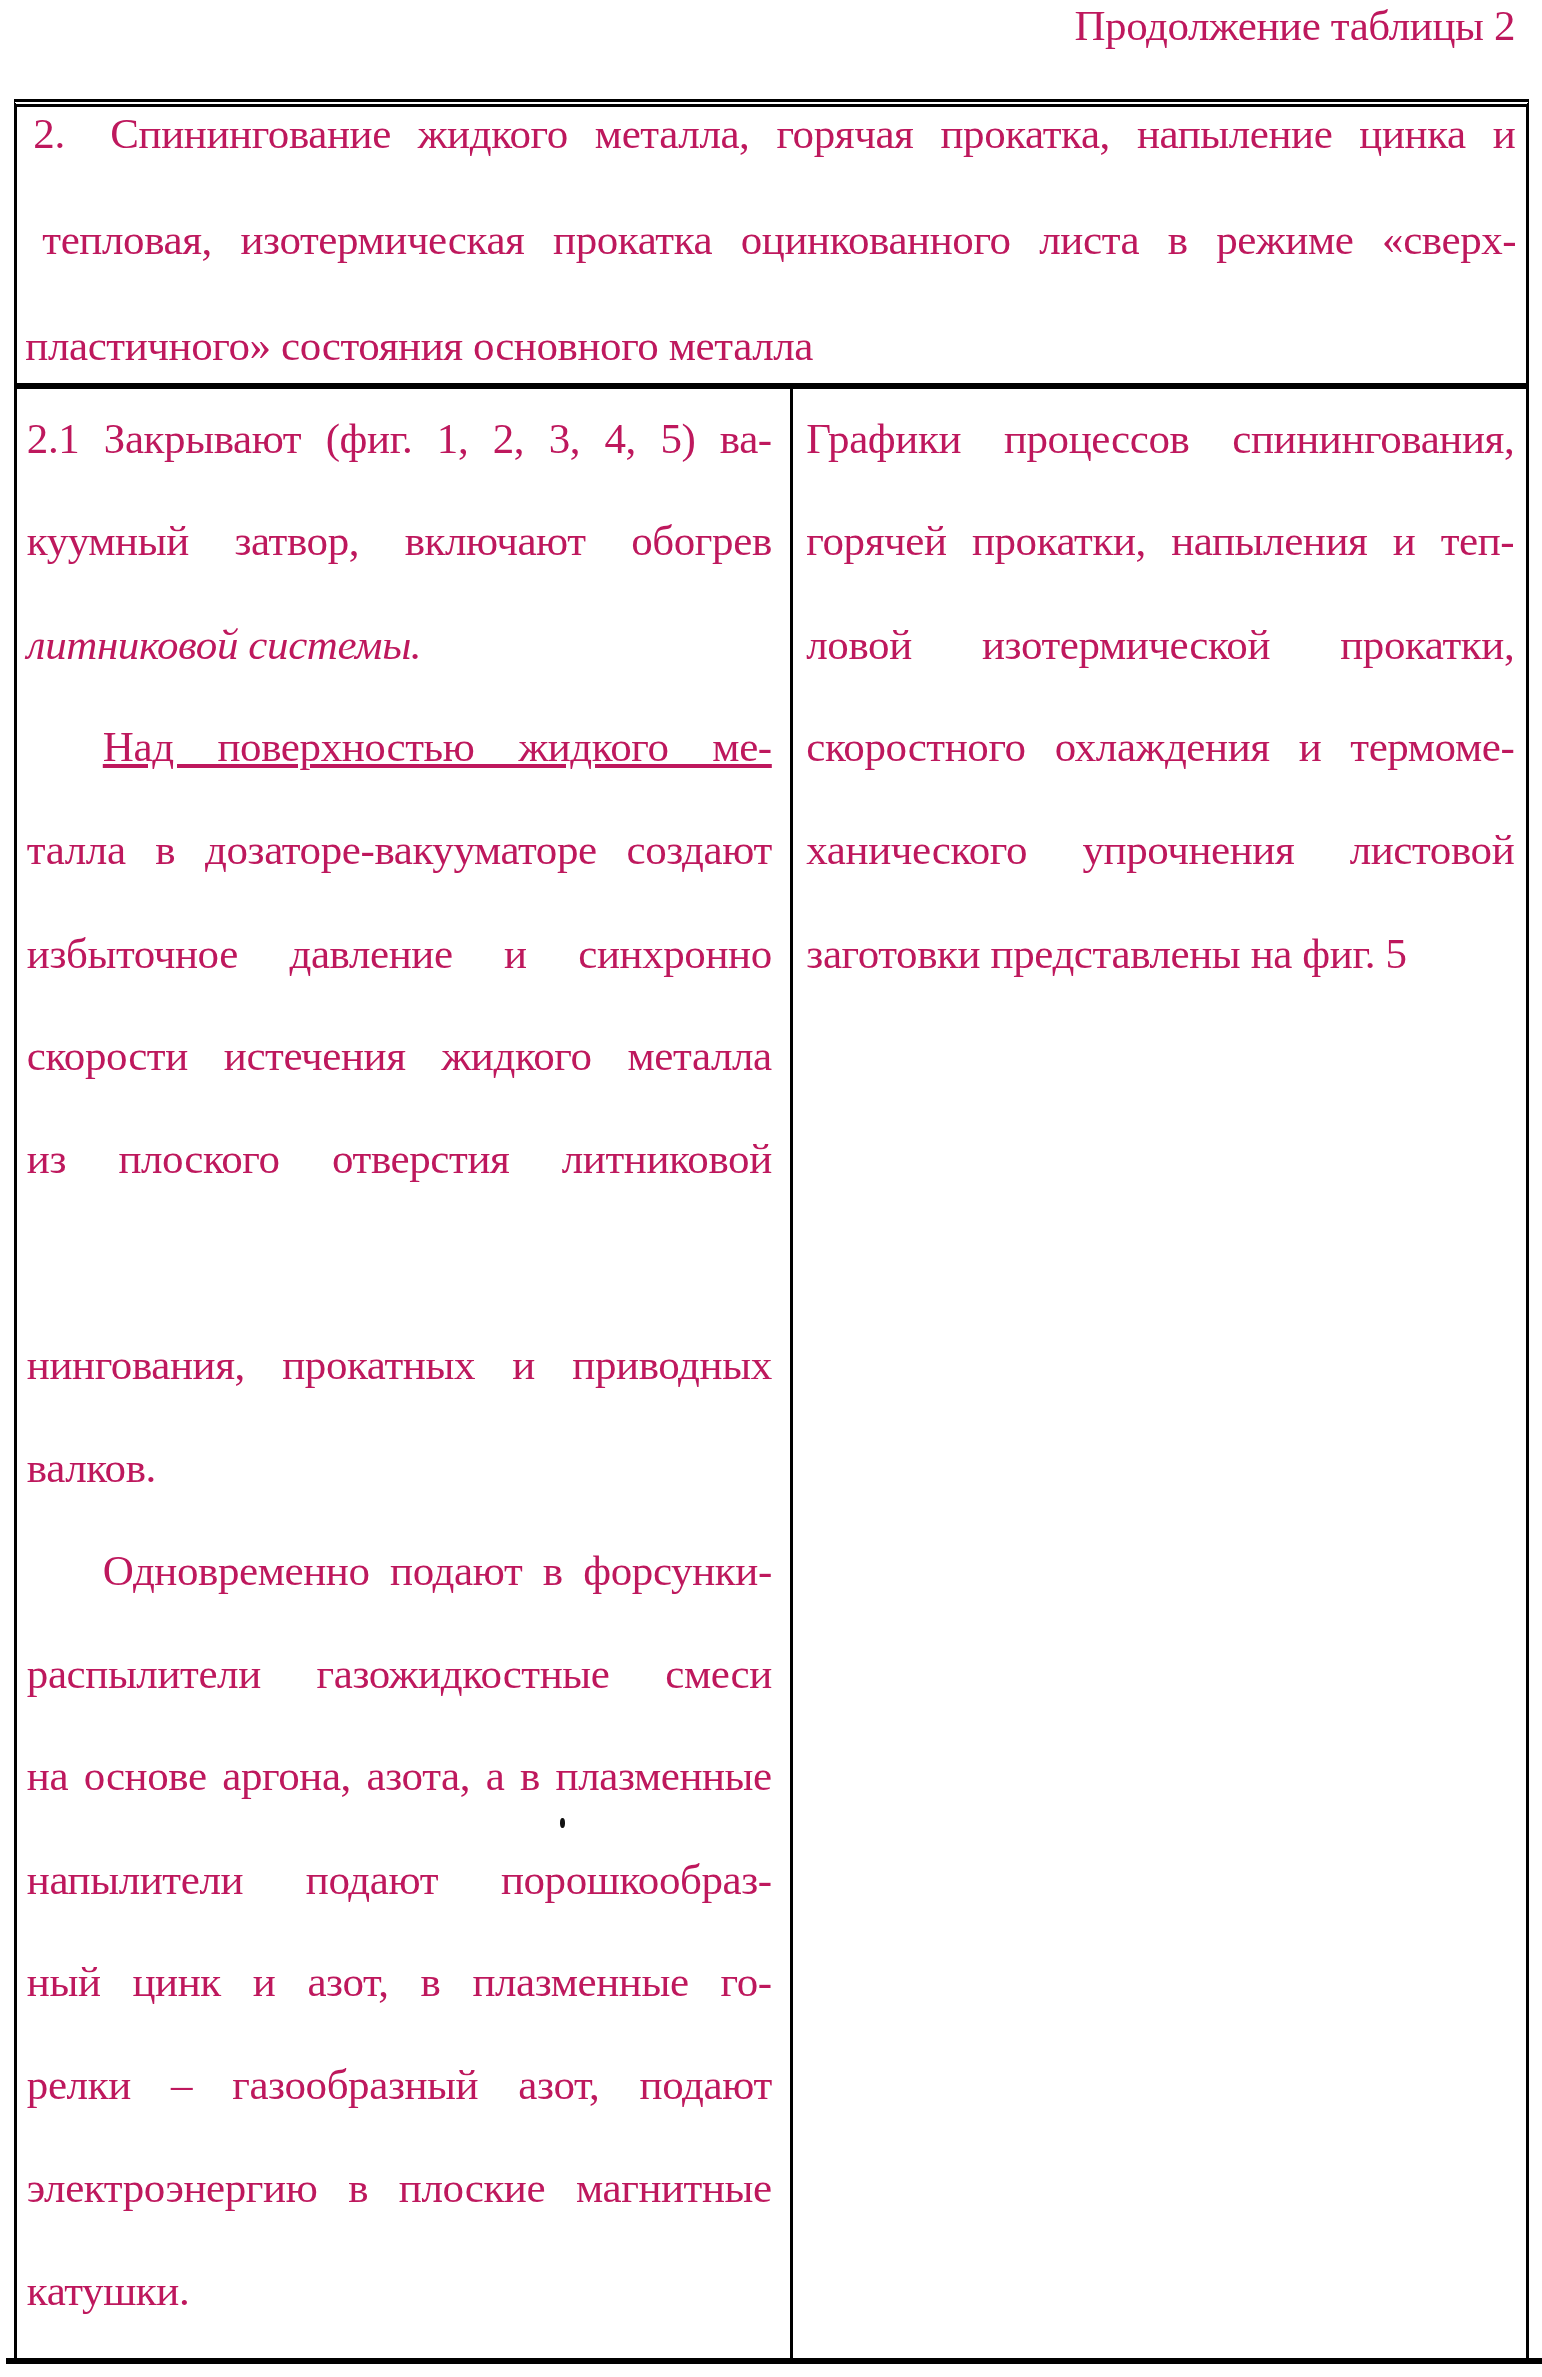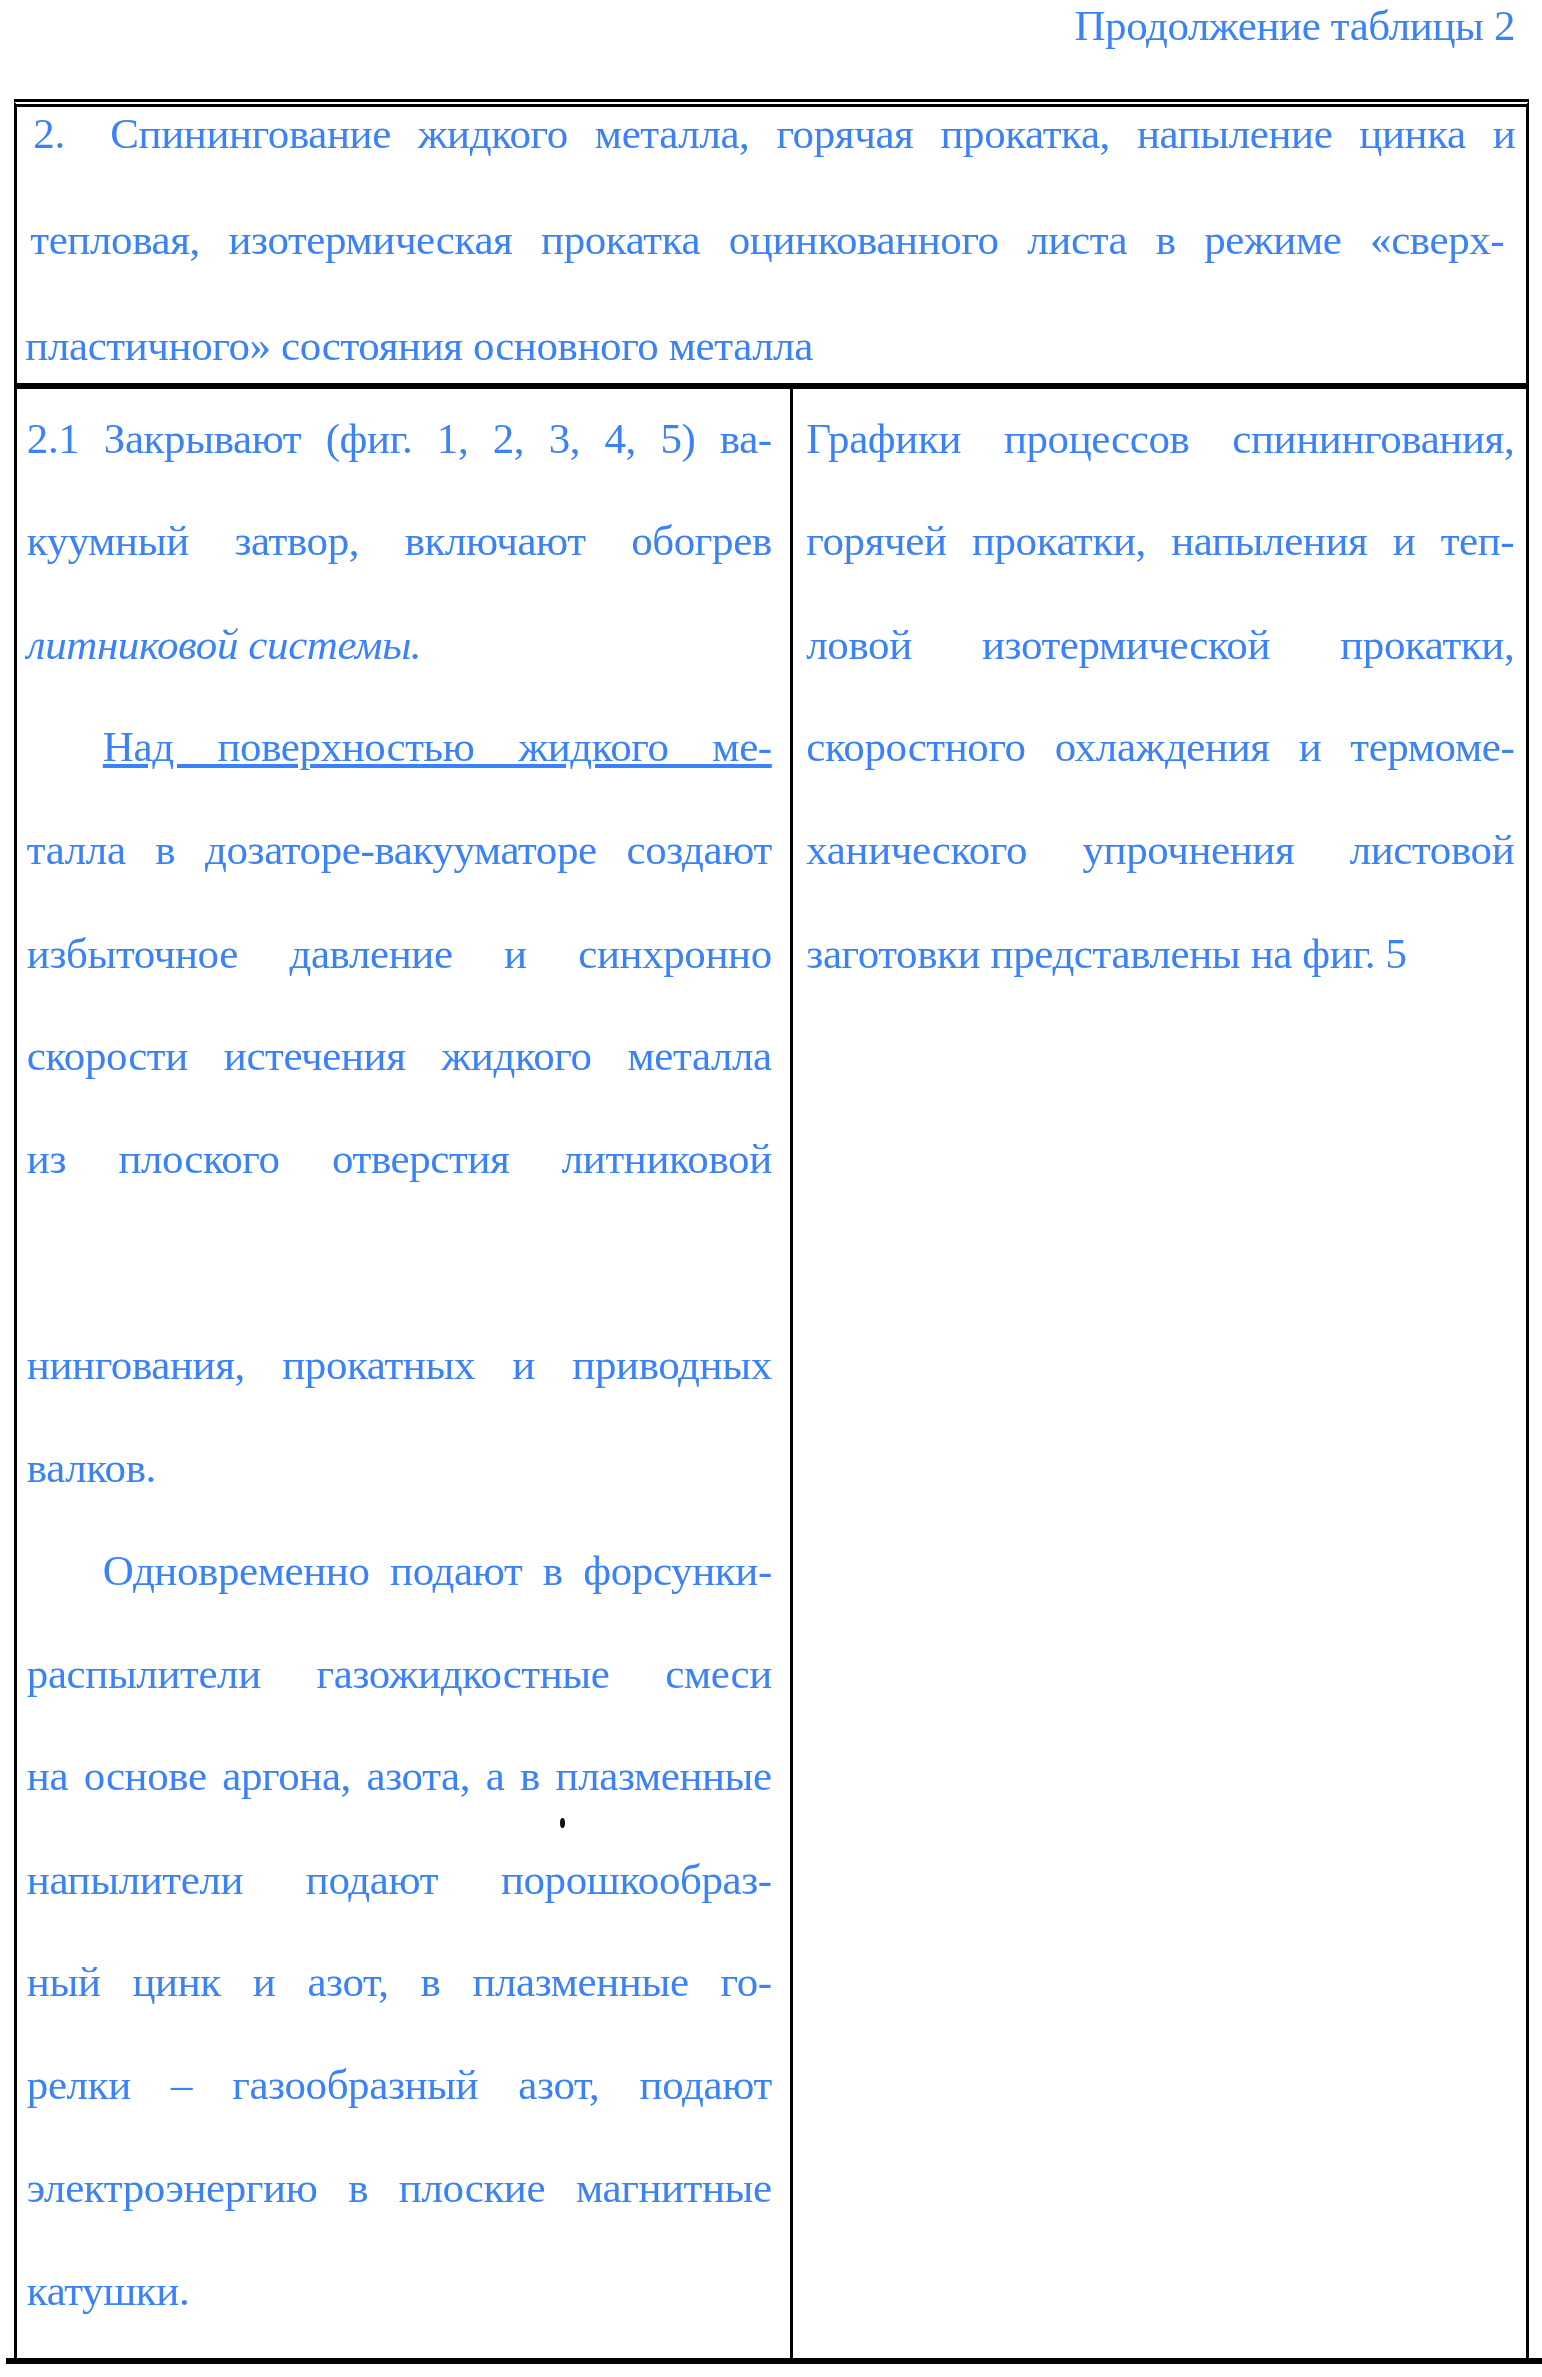--- a/index.html
+++ b/index.html
@@ -1,21 +1,21 @@
 <!DOCTYPE html>
 <html style="font-size:12.7px"><head>
 <meta charset="utf-8">
 <style>
   html,body{margin:0;padding:0;background:#ffffff;}
   .page{
     position:relative;
     width:1542px;height:2377px;
     background:#ffffff;
     font-family:"Liberation Serif","DejaVu Serif",serif;
-    color:#3b82f6;
+    color:#be185d;
     overflow:hidden;
   }
   .caption{
     position:absolute;
     top:1.6px;right:27px;
     font-size:43px;line-height:48px;
     letter-spacing:-0.4px;
     white-space:nowrap;
   }
   .tbl{
@@ -63,21 +63,21 @@
 
 <div class="page">
 
   <div class="caption">Продолжение таблицы 2</div>
 
   <div class="tbl">
 
     <div class="ln j" style="top:0px;left:0;width:1509px;padding-left:16px;padding-right:11px;">
       <span class="num">2.</span><span>Спинингование жидкого металла, горячая прокатка, напыление цинка и</span>
     </div>
-    <div class="ln j" style="top:106px;left:5px;width:1509px;padding-left:8px;padding-right:27px;">тепловая, изотермическая прокатка оцинкованного листа в режиме «сверх-</div>
+    <div class="ln j" style="top:106px;left:17px;width:1509px;padding-left:8px;padding-right:27px;">тепловая, изотермическая прокатка оцинкованного листа в режиме «сверх-</div>
     <div class="ln" style="top:212px;left:0;width:1315px;padding-left:8px;padding-right:18px;">пластичного» состояния основного металла</div>
 
     <div class="sep"></div>
     <div class="vdiv"></div>
 
     <div class="ln j" style="top:305px;left:9.5px;width:745px;">2.1 Закрывают (фиг. 1, 2, 3, 4, 5) ва-</div>
     <div class="ln j" style="top:407px;left:9.5px;width:745px;">куумный затвор, включают обогрев</div>
     <div class="ln" style="top:511px;left:9.5px;width:745px;font-style:italic;">литниковой системы.</div>
     <div class="ln j" style="top:613px;left:9.5px;width:745px;padding-left:76px;text-decoration:underline;">Над поверхностью жидкого ме-</div>
     <div class="ln j" style="top:716px;left:9.5px;width:745px;">талла в дозаторе-вакууматоре создают</div>

